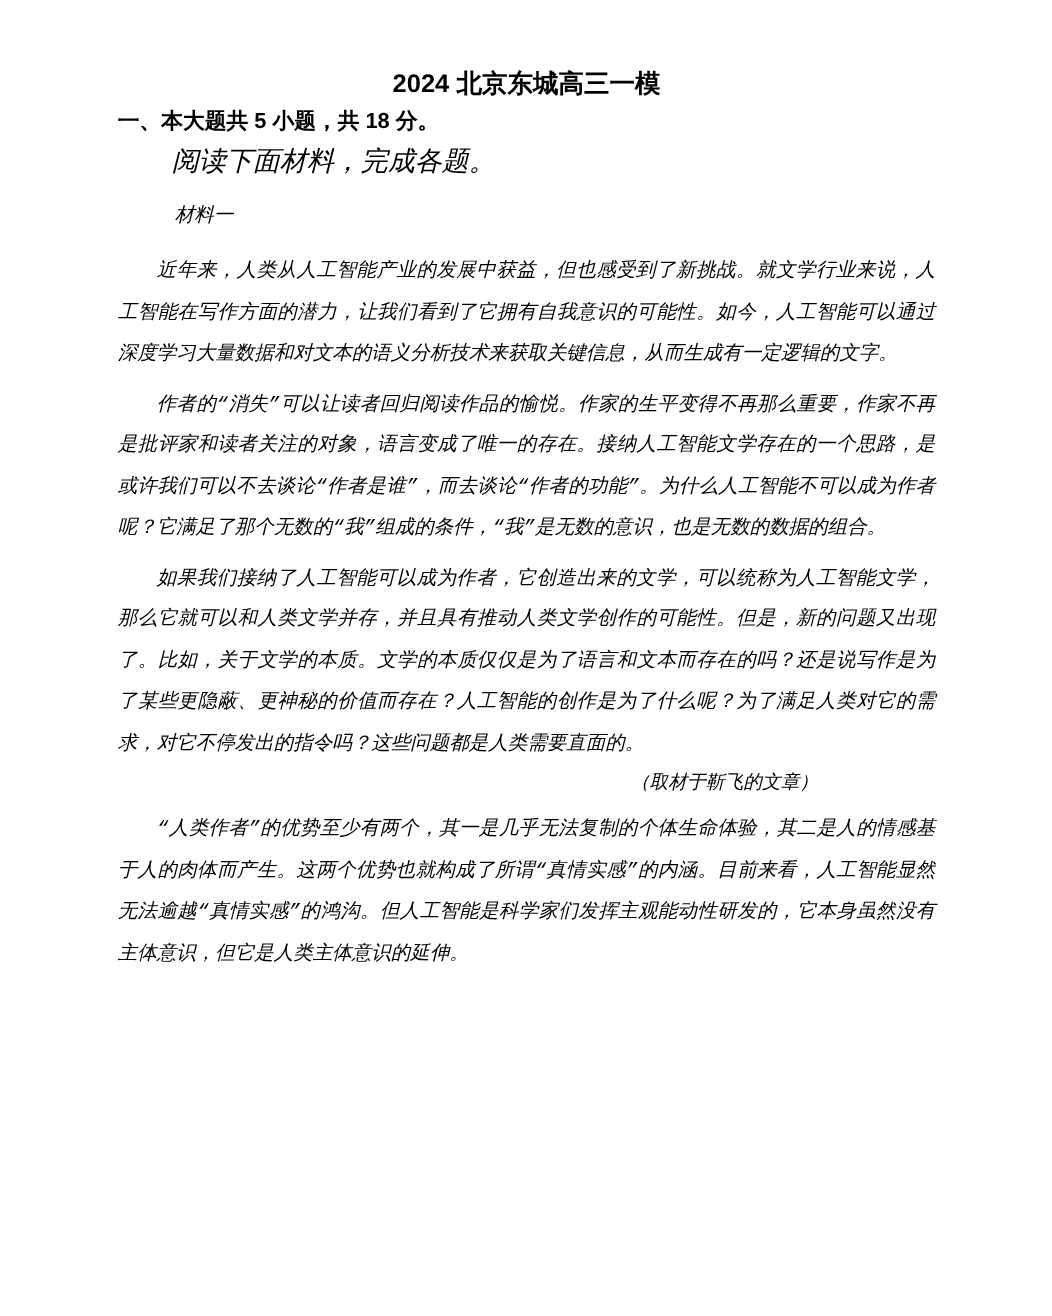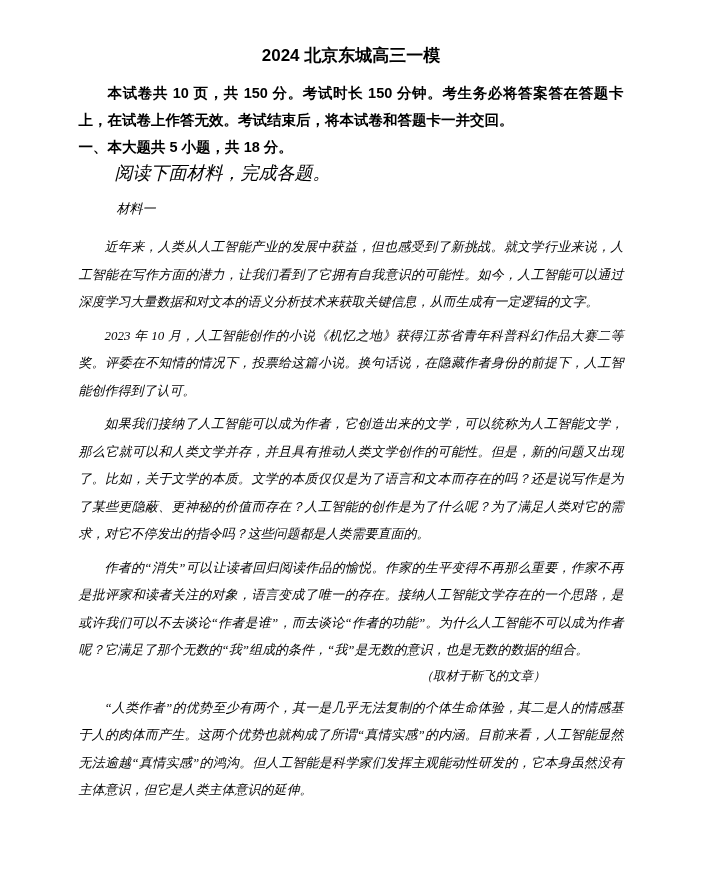--- a/index.html
+++ b/index.html
@@ -74,20 +74,21 @@
     font-style: italic;
   }
   .kai-para {
     font-size: 13px;
     line-height: 27.5px;
     text-align: justify;
     text-indent: 2em;
     margin: 6px 0 0 0;
     font-style: italic;
     word-break: break-all;
+    font-family: Liberation Mono, monospace;
   }
   .attribution {
     font-size: 12.5px;
     line-height: 24px;
     text-align: right;
     padding-right: 78px;
     margin: 0 0 0 0;
     font-style: italic;
   }
   .material-two-label {
@@ -96,31 +97,29 @@
 </style>
 </head>
 <body>
 
 <div class="page">
 
   <h1 class="doc-title">2024 北京东城高三一模</h1>
 
 
 
-  <p class="notice">本试卷共 10 页，共 150 分。考试时长 150 分钟。考生务必将答案答在答题卡上，在试卷上作答无效。考试结束后，将本试卷和答题卡一并交回。</p>
 
   <h3 class="section-heading">一、本大题共 5 小题，共 18 分。</h3>
 
   <p class="instruction">阅读下面材料，完成各题。</p>
 
   <div class="material-label">材料一</div>
 
   <p class="kai-para">近年来，人类从人工智能产业的发展中获益，但也感受到了新挑战。就文学行业来说，人工智能在写作方面的潜力，让我们看到了它拥有自我意识的可能性。如今，人工智能可以通过深度学习大量数据和对文本的语义分析技术来获取关键信息，从而生成有一定逻辑的文字。</p>
-  <p class="kai-para">2023 年 10 月，人工智能创作的小说《机忆之地》获得江苏省青年科普科幻作品大赛二等奖。评委在不知情的情况下，投票给这篇小说。换句话说，在隐藏作者身份的前提下，人工智能创作得到了认可。</p>
+  <p class="kai-para">作者的“消失”可以让读者回归阅读作品的愉悦。作家的生平变得不再那么重要，作家不再是批评家和读者关注的对象，语言变成了唯一的存在。接纳人工智能文学存在的一个思路，是或许我们可以不去谈论“作者是谁”，而去谈论“作者的功能”。为什么人工智能不可以成为作者呢？它满足了那个无数的“我”组成的条件，“我”是无数的意识，也是无数的数据的组合。</p>
   <p class="kai-para">如果我们接纳了人工智能可以成为作者，它创造出来的文学，可以统称为人工智能文学，那么它就可以和人类文学并存，并且具有推动人类文学创作的可能性。但是，新的问题又出现了。比如，关于文学的本质。文学的本质仅仅是为了语言和文本而存在的吗？还是说写作是为了某些更隐蔽、更神秘的价值而存在？人工智能的创作是为了什么呢？为了满足人类对它的需求，对它不停发出的指令吗？这些问题都是人类需要直面的。</p>
-  <p class="kai-para">作者的“消失”可以让读者回归阅读作品的愉悦。作家的生平变得不再那么重要，作家不再是批评家和读者关注的对象，语言变成了唯一的存在。接纳人工智能文学存在的一个思路，是或许我们可以不去谈论“作者是谁”，而去谈论“作者的功能”。为什么人工智能不可以成为作者呢？它满足了那个无数的“我”组成的条件，“我”是无数的意识，也是无数的数据的组合。</p>
 
   <div class="attribution">（取材于靳飞的文章）</div>
 
 
   <p class="kai-para">“人类作者”的优势至少有两个，其一是几乎无法复制的个体生命体验，其二是人的情感基于人的肉体而产生。这两个优势也就构成了所谓“真情实感”的内涵。目前来看，人工智能显然无法逾越“真情实感”的鸿沟。但人工智能是科学家们发挥主观能动性研发的，它本身虽然没有主体意识，但它是人类主体意识的延伸。</p>
 
 </div>
 
 </body></html>

